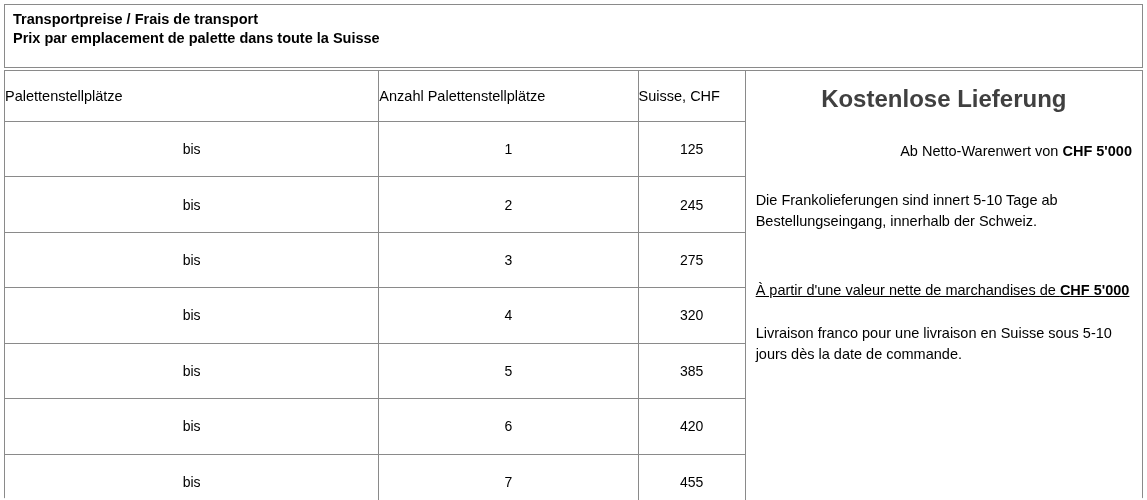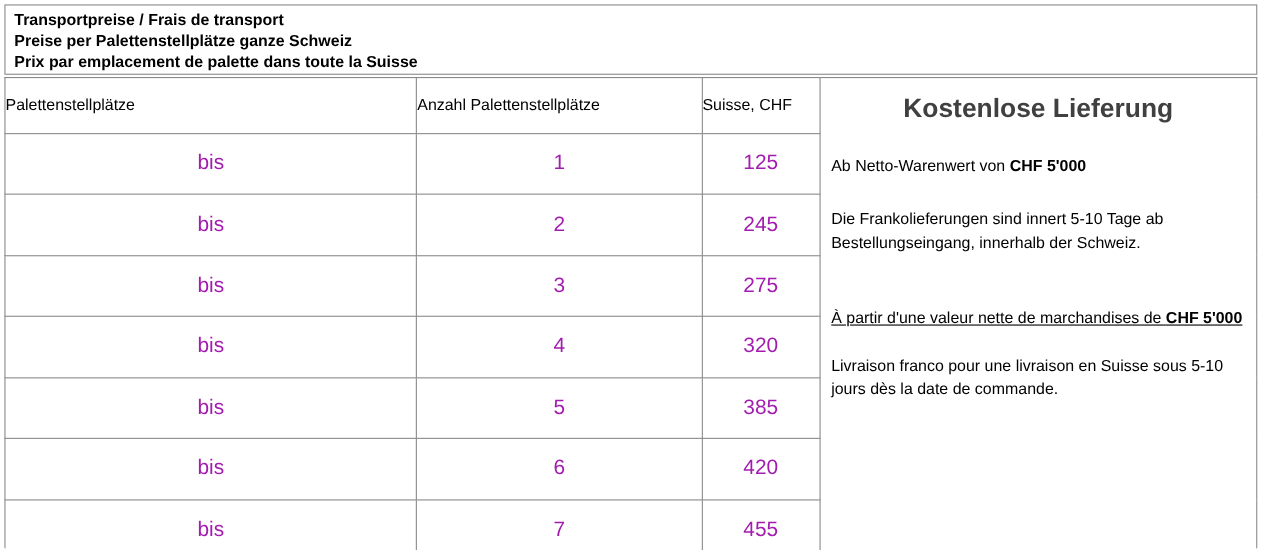--- a/index.html
+++ b/index.html
@@ -60,22 +60,22 @@
     vertical-align: middle;
     padding: 0;
   }
   .col-a { width: 374px; }
   .col-b { width: 259px; }
   .col-c { width: 107px; }
   .col-d { width: 397px; }
 
   .cell-center {
     text-align: center;
-    font-size: 19px;
-    color: #a21caf;
+    font-size: 14px;
+    color: #000000;
   }
   .head-cell {
     text-align: left;
     font-size: 14.5px;
     color: #000000;
     height: 46px;
   }
   .row-cell { height: 50px; }
 
   
@@ -95,34 +95,33 @@
     font-weight: bold;
     line-height: 28px;
     margin-top: 14px;
     color: #404040;
   }
   .info-p {
     font-size: 14.5px;
     line-height: 21px;
     color: #000000;
   }
-  .p1 { margin-top: 28px; }
+  .p1 { margin-top: 28px; text-align: right; }
   .p2 { margin-top: 28px; }
   .p3 { margin-top: 48px; text-decoration: underline; }
   .p4 { margin-top: 22px; }
   .info-p b { font-weight: bold; }
 </style>
 </head>
 <body>
 
 <div class="page">
 
   <div class="header-box">
     <div class="header-line">Transportpreise / Frais de transport</div>
-    <div class="header-line">Preise per Palettenstellplätze ganze Schweiz</div>
     <div class="header-line">Prix par emplacement de palette dans toute la Suisse</div>
   </div>
 
   <div class="table-wrap">
     <table class="price-table">
       <colgroup>
         <col class="col-a">
           <col class="col-b">
           <col class="col-c">
           <col class="col-d">

